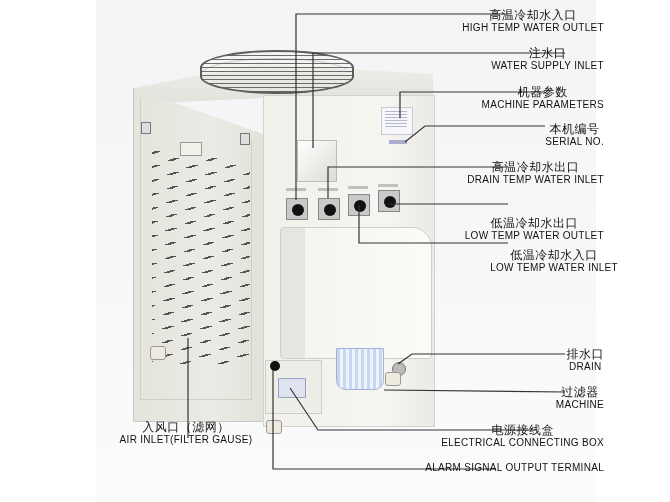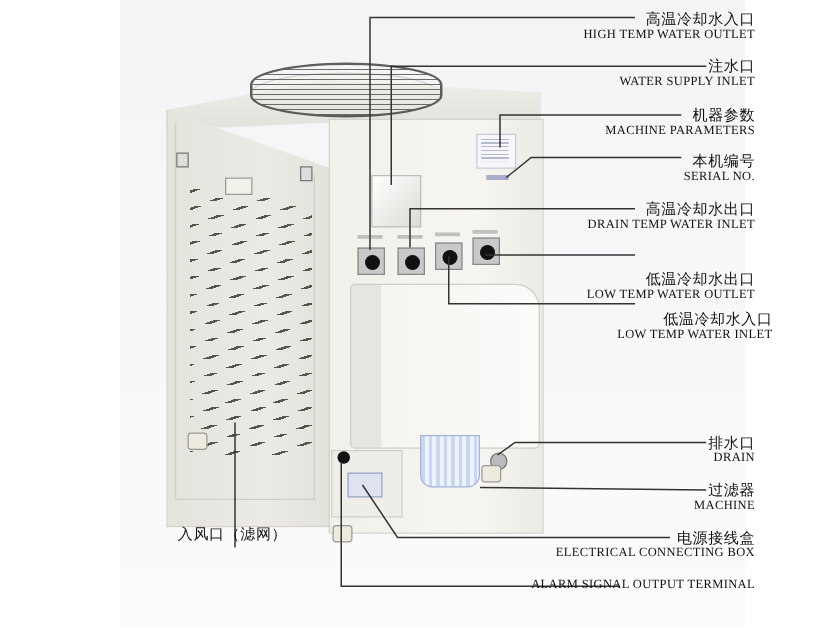--- a/index.html
+++ b/index.html
@@ -116,24 +116,24 @@
   }
   .handle {
     position: absolute; width: 8px; height: 10px; border: 1px solid #777; background: #ddd;
   }
   .warn-small {
     position: absolute; left: 180px; top: 142px; width: 20px; height: 12px;
     background: #f1f1ea; border: 1px solid #999;
   }
 
   
-  .label { position: absolute; text-align: right; color: #111; }
+  .label { position: absolute; text-align: center; color: #111; }
   .label .zh { font-size: 12px; line-height: 14px; letter-spacing: 0.5px; }
   .label .en {
-    font-family: Liberation Serif, serif;
+    font-family: Liberation Sans, sans-serif;
     font-size: 10px; line-height: 12px; letter-spacing: 0.3px; white-space: nowrap;
   }
   .label.center { text-align: center; }
 
   svg.leaders { position: absolute; left: 0; top: 0; }
 </style>
 </head>
 <body>
 
 <div class="bg-band"></div>
@@ -239,13 +239,14 @@
 </div>
 <div class="label" style="right:66px;top:423px;">
   <div class="zh">电源接线盒</div>
   <div class="en">ELECTRICAL CONNECTING BOX</div>
 </div>
 <div class="label" style="right:66px;top:462px;">
   <div class="en">ALARM SIGNAL OUTPUT TERMINAL</div>
 </div>
 <div class="label center" style="left:106px;top:420px;width:160px;">
   <div class="zh">入风口（滤网）</div>
+  <div class="en">AIR INLET(FILTER GAUSE)</div>
 </div>
 
 </body></html>

